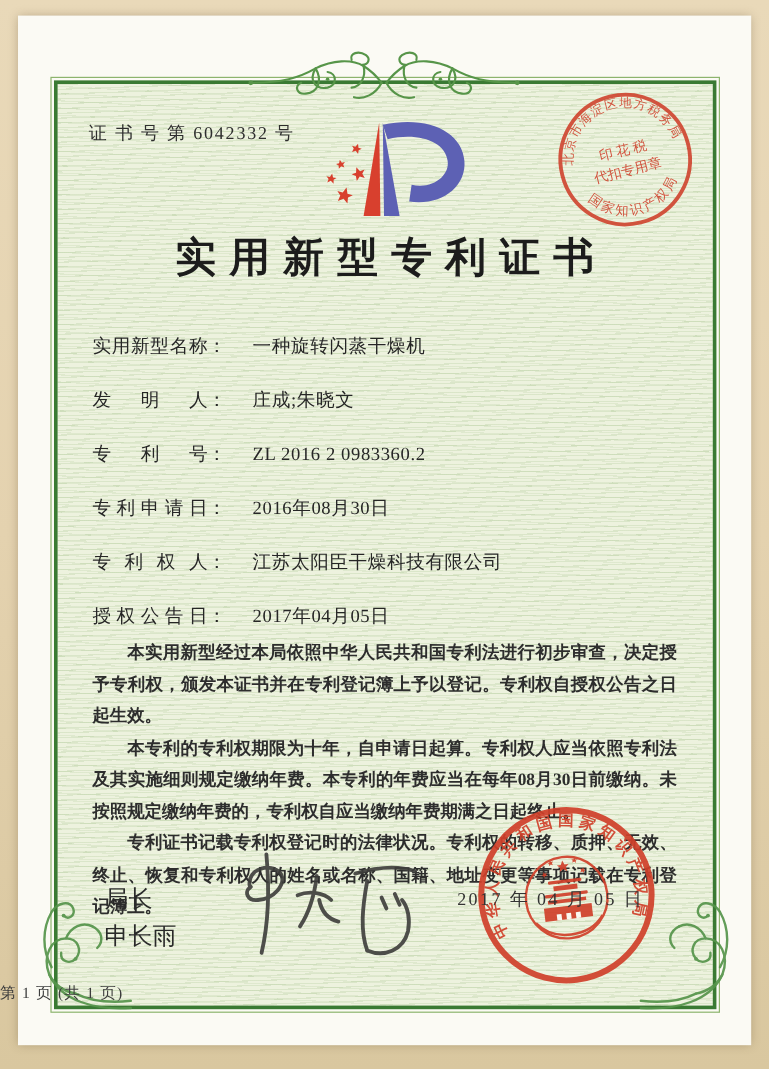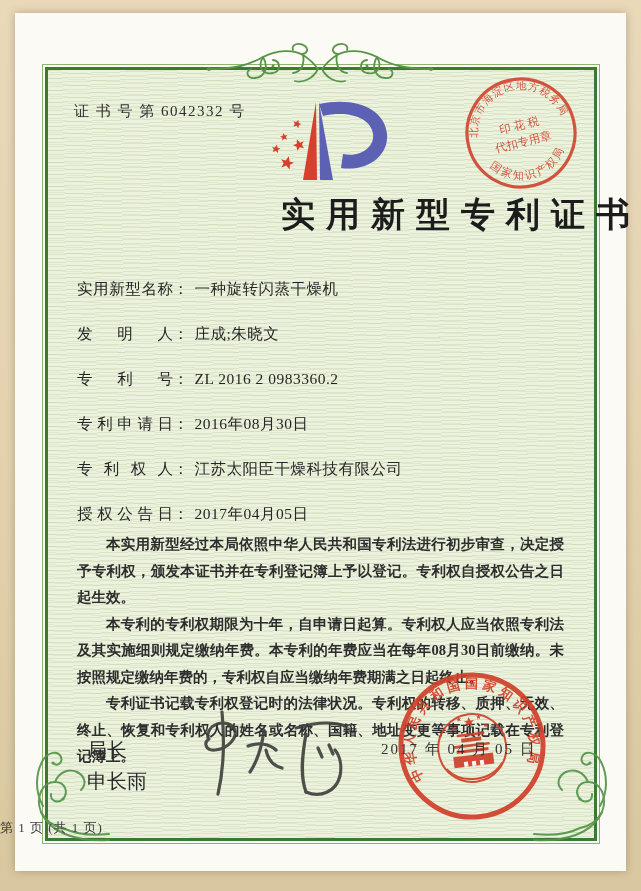--- a/index.html
+++ b/index.html
@@ -15,27 +15,27 @@
   #frame {
     position:absolute; left:45px; top:67px; width:552px; height:774px;
     border:3px solid #3a7a33; outline:1px solid #8db46d; outline-offset:2px;
     background:
       repeating-linear-gradient(178deg, rgba(120,165,90,.16) 0 1px, transparent 1px 4px),
       repeating-linear-gradient(183deg, rgba(120,165,90,.12) 0 1px, transparent 1px 6px),
       #edf2de;
   }
   .abs { position:absolute; }
   #cert-no { left:74px; top:102px; font-size:15px; letter-spacing:1.5px; color:#2e2e2e; z-index:3; }
-  #title { left:0; top:192px; width:100%; text-align:right; font-size:34px; font-weight:600;
+  #title { left:0; top:192px; width:100%; text-align:center; font-size:34px; font-weight:600;
            letter-spacing:11px; text-indent:11px; color:#1c1c1c; z-index:3; }
   #fields { left:77px; top:277px; width:480px; z-index:3; }
   .field-row { font-size:15.5px; color:#262626; line-height:24px; margin-bottom:21px; white-space:nowrap; }
   .f-label { display:inline-block; width:96px; text-align:justify; text-align-last:justify;font-family:Liberation Serif, serif; }
   .f-colon { display:inline-block; }
-  .f-value { margin-left:6px; letter-spacing:.5px; }
+  .f-value { margin-left:22px; letter-spacing:.5px; }
   #paragraphs { left:77px; top:531px; width:487px; z-index:3; font-size:14.5px; color:#2d2d2d;
                 line-height:26.5px; text-align:justify; }
   #paragraphs p { text-indent:2em;font-weight:bold; }
   #signer { left:87px; top:735px; z-index:3; font-size:20px; color:#2a2a2a; line-height:31px; }
   #signature-svg { left:178px; top:704px; z-index:3; }
   #tax-stamp { left:461px; top:73px; z-index:4; transform:rotate(-14deg); }
   #authority-seal { left:392px; top:666px; z-index:3; transform:rotate(-7deg); }
   #issue-date { left:381px; top:740px; font-size:15px; letter-spacing:2px; color:#333; z-index:4; }
   #page-footer { left:0; top:819px; width:100%; font-size:13px;
                  letter-spacing:1px; color:#3c3c3c; z-index:3; }

